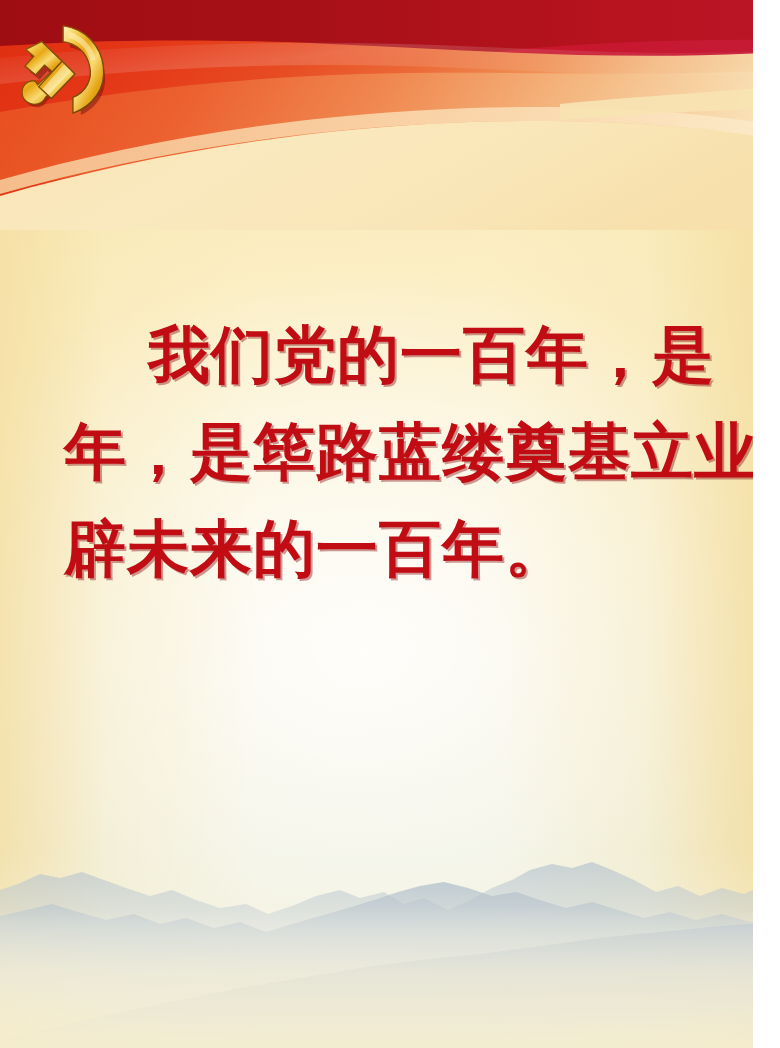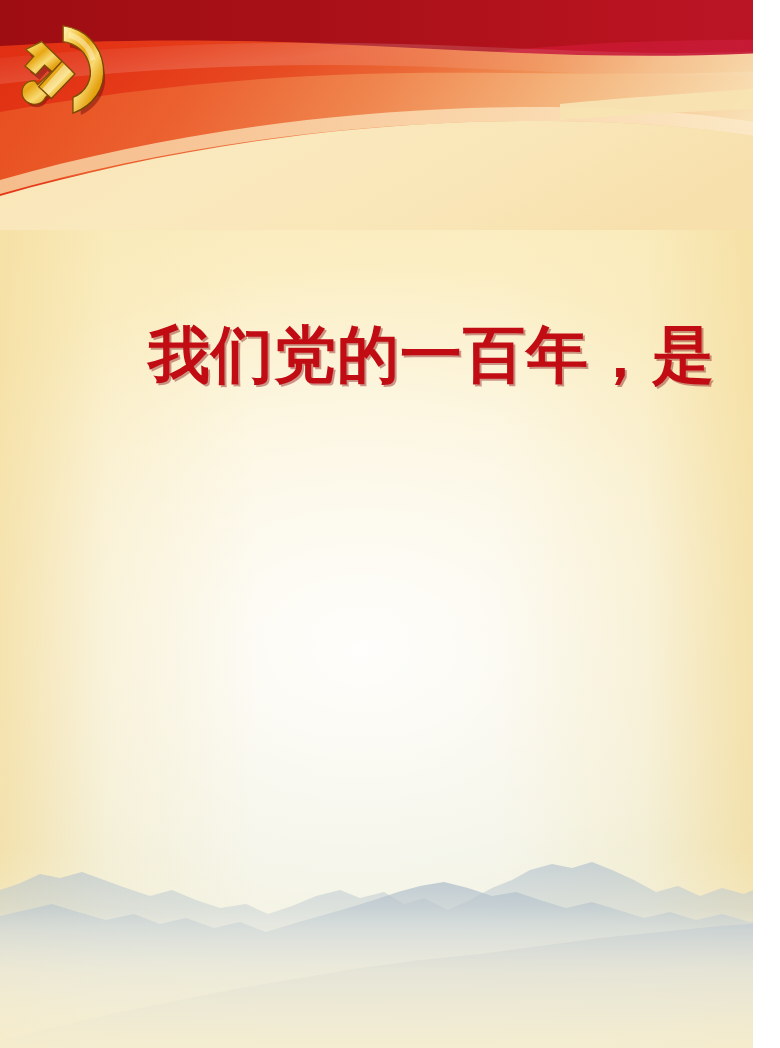--- a/index.html
+++ b/index.html
@@ -252,15 +252,17 @@
         <g opacity="0.55">
           <path fill="#FFF3C2" d="M48,10 C62,14 72,25 75,38 L70,40 C67,28 59,19 47,16 Z"></path>
           <path fill="#FFF3C2" d="M43,43 L50,50 L27,74 L21,68 Z"></path>
         </g>
       </g>
     </svg>
   </div>
 
   <div class="quote-block">
     <div class="quote-line indent">我们党的一百年，是</div>
+    <div class="quote-line">年，是筚路蓝缕奠基立业</div>
+    <div class="quote-line">辟未来的一百年。</div>
   </div>
 
 </div>
 
 </body></html>

